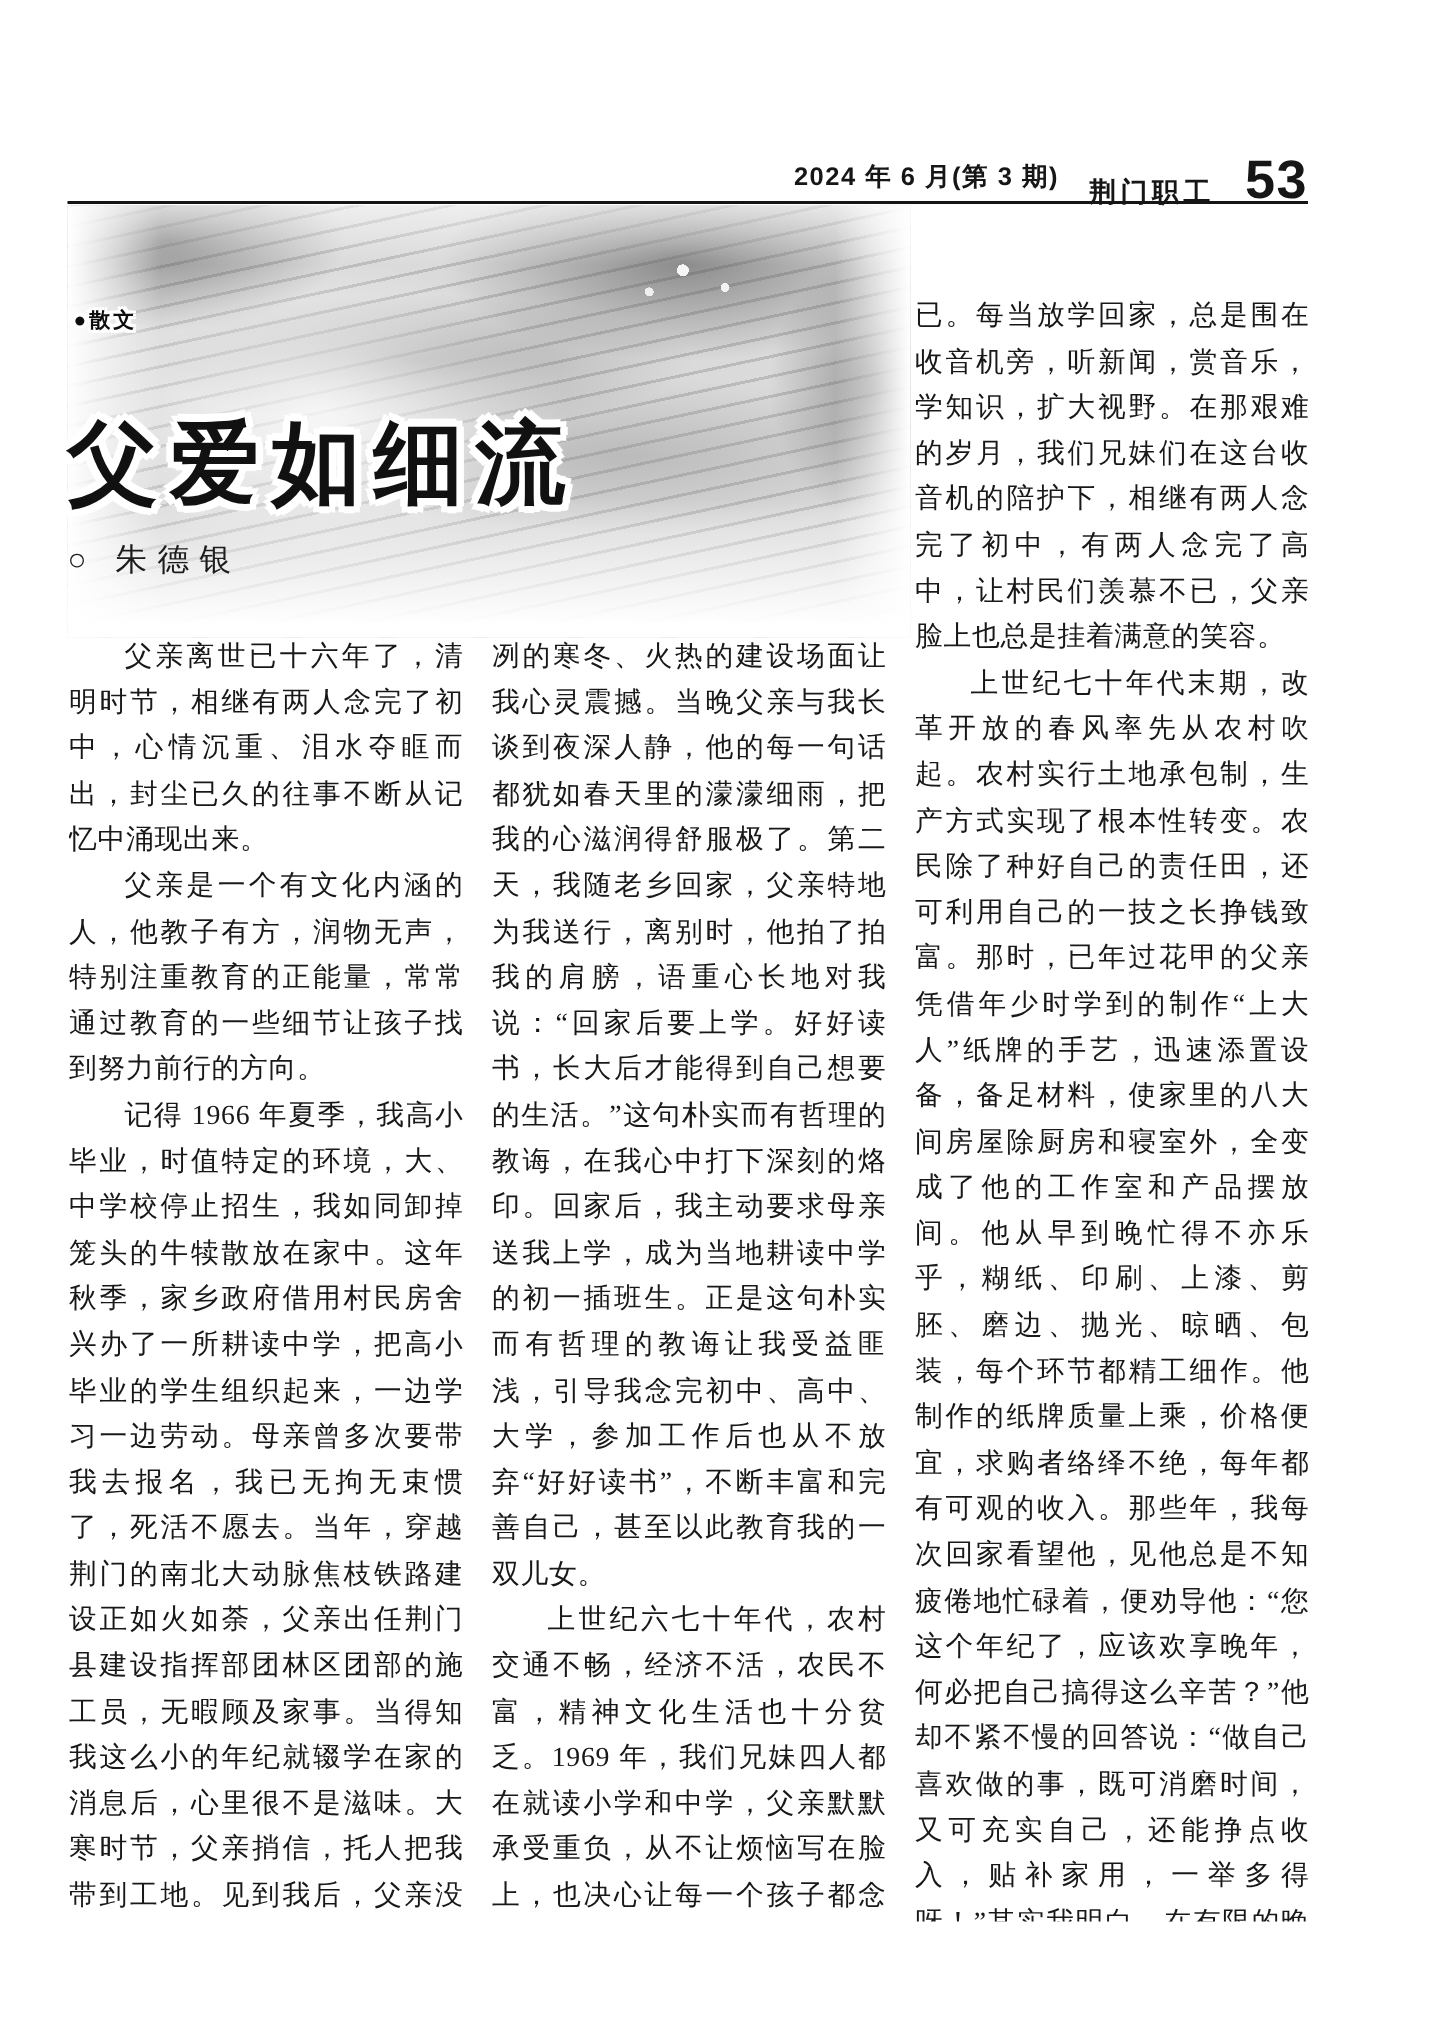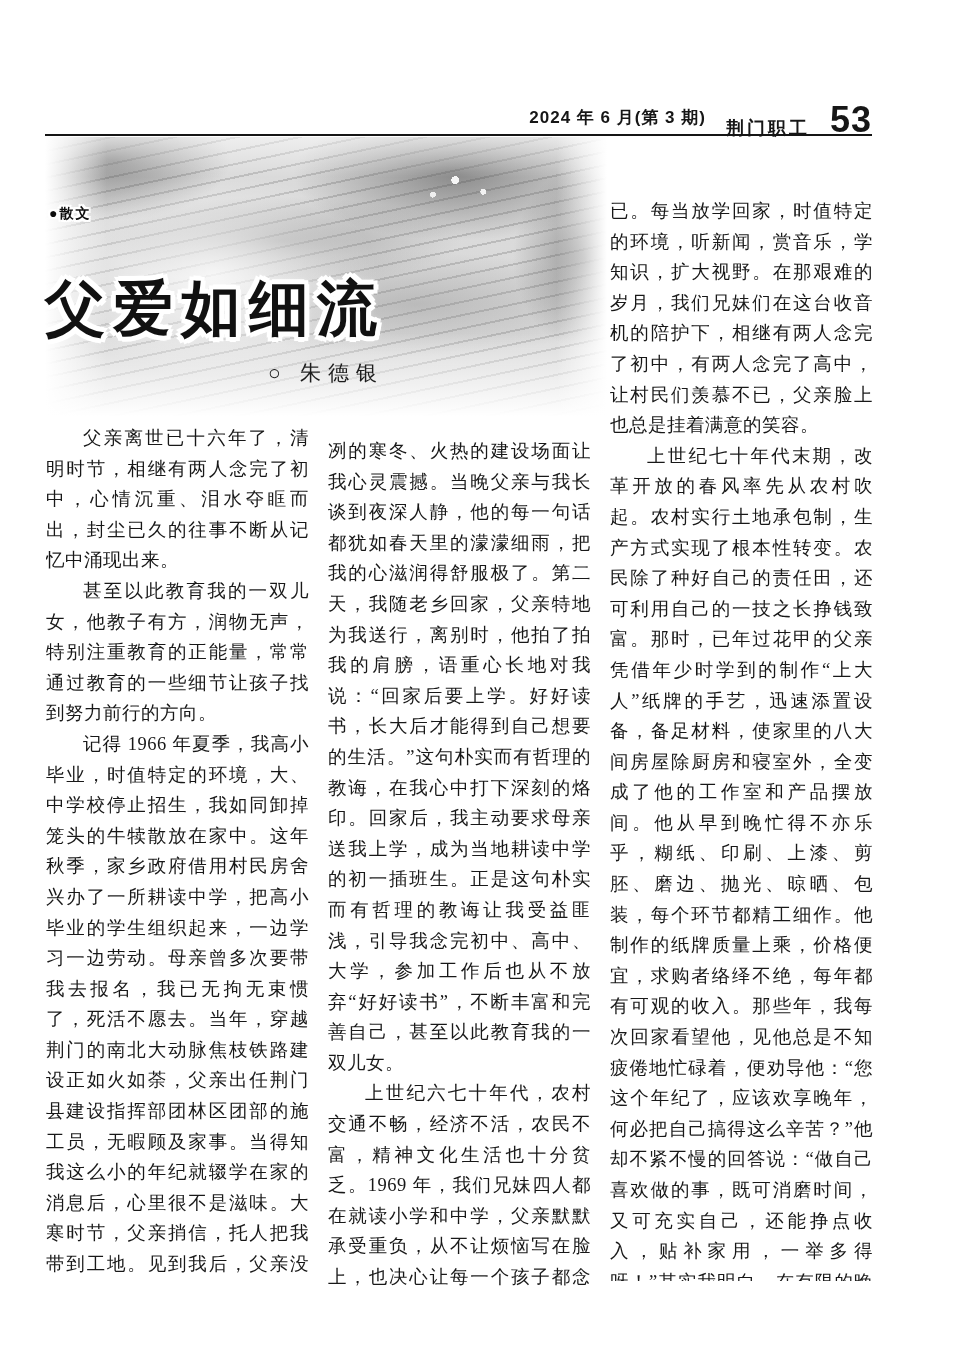--- a/index.html
+++ b/index.html
@@ -83,41 +83,40 @@
     letter-spacing: 8px;
     color: #111111;
     text-shadow:
       -4px -4px 0 #fff, 4px -4px 0 #fff, -4px 4px 0 #fff, 4px 4px 0 #fff,
       0 -5px 0 #fff, 0 5px 0 #fff, -5px 0 0 #fff, 5px 0 0 #fff,
       0 0 8px #fff;
   }
   .author {
     position: absolute;
     top: 222px; left: 0; width: 100%;
-    text-align: center;
     font-size: 21px;
     letter-spacing: 7px;
     color: #1c1c1c;
   }
 
   
   .col {
     position: absolute;
     width: 263px;
     text-align: justify;
     font-size: 18.5px;
     line-height: 30.6px;
     letter-spacing: 0.5px;
     color: #181818;
     overflow: hidden;
   }
   .col p { margin: 0; }
   .col p.indent { text-indent: 2em; }
   .col1 { top: 423px; left: 46px;  height: 850px; }
-  .col2 { top: 436px; left: 328px; height: 850px; }
+  .col2 { top: 423px; left: 328px; height: 850px; }
   .col3 { top: 196px; left: 610px; height: 1085px; }
 </style>
 </head>
 <body>
 
 <div class="page">
 
   <header class="header">
     <span class="issue">2024 年 6 月(第 3 期)</span>
     <span class="journal">荆门职工</span>
@@ -127,28 +126,28 @@
   <div class="rule"></div>
 
   <div class="hero" aria-label="misty terraced fields with hillside village, grayscale photo">
     <span class="category">●散文</span>
     <h1 class="title">父爱如细流</h1>
     <div class="author">○ 朱德银</div>
   </div>
 
   <section class="col col1">
     <p class="indent">父亲离世已十六年了，清明时节，相继有两人念完了初中，心情沉重、泪水夺眶而出，封尘已久的往事不断从记忆中涌现出来。</p>
-    <p class="indent">甚至以此教育我的一双儿女，他教子有方，润物无声，特别注重教育的正能量，常常通过教育的一些细节让孩子找到努力前行的方向。</p>
+    <p class="indent">父亲是一个有文化内涵的人，他教子有方，润物无声，特别注重教育的正能量，常常通过教育的一些细节让孩子找到努力前行的方向。</p>
     <p class="indent">记得 1966 年夏季，我高小毕业，时值特定的环境，大、中学校停止招生，我如同卸掉笼头的牛犊散放在家中。这年秋季，家乡政府借用村民房舍兴办了一所耕读中学，把高小毕业的学生组织起来，一边学习一边劳动。母亲曾多次要带我去报名，我已无拘无束惯了，死活不愿去。当年，穿越荆门的南北大动脉焦枝铁路建设正如火如荼，父亲出任荆门县建设指挥部团林区团部的施工员，无暇顾及家事。当得知我这么小的年纪就辍学在家的消息后，心里很不是滋味。大寒时节，父亲捎信，托人把我带到工地。见到我后，父亲没训斥我，而是把我带到建设现场感受劳动的气氛。当时，天气很冷，工地旁池塘里的水结了厚厚的冰，落尽叶子的杨柳枝条倔强地在寒风中摇晃。我随父亲来到铁路施工现场，只见红旗迎风飘扬，震耳的号子声、吆喝声此起彼伏，劳动者的热情温暖了凛</p>
   </section>
 
   <section class="col col2">
     <p>冽的寒冬、火热的建设场面让我心灵震撼。当晚父亲与我长谈到夜深人静，他的每一句话都犹如春天里的濛濛细雨，把我的心滋润得舒服极了。第二天，我随老乡回家，父亲特地为我送行，离别时，他拍了拍我的肩膀，语重心长地对我说：“回家后要上学。好好读书，长大后才能得到自己想要的生活。”这句朴实而有哲理的教诲，在我心中打下深刻的烙印。回家后，我主动要求母亲送我上学，成为当地耕读中学的初一插班生。正是这句朴实而有哲理的教诲让我受益匪浅，引导我念完初中、高中、大学，参加工作后也从不放弃“好好读书”，不断丰富和完善自己，甚至以此教育我的一双儿女。</p>
     <p class="indent">上世纪六七十年代，农村交通不畅，经济不活，农民不富，精神文化生活也十分贫乏。1969 年，我们兄妹四人都在就读小学和中学，父亲默默承受重负，从不让烦恼写在脸上，也决心让每一个孩子都念完初中或高中。为了改善我们的成长环境，他与母亲商量，掏出家中全部积蓄，到百里开外的沙市购回一台上海红旗牌收音机。这是当时国货精品、有短波、中波和长波，信号清晰，节目丰富。家里有了会讲会唱的收音机，我们兄弟姐妹高兴不</p>
   </section>
 
   <section class="col col3">
-    <p>已。每当放学回家，时值特定的环境，听新闻，赏音乐，学知识，扩大视野。在那艰难的岁月，我们兄妹们在这台收音机的陪护下，相继有两人念完了初中，有两人念完了高中，让村民们羡慕不已，父亲脸上也总是挂着满意的笑容。</p>
+    <p>已。每当放学回家，总是围在收音机旁，听新闻，赏音乐，学知识，扩大视野。在那艰难的岁月，我们兄妹们在这台收音机的陪护下，相继有两人念完了初中，有两人念完了高中，让村民们羡慕不已，父亲脸上也总是挂着满意的笑容。</p>
     <p class="indent">上世纪七十年代末期，改革开放的春风率先从农村吹起。农村实行土地承包制，生产方式实现了根本性转变。农民除了种好自己的责任田，还可利用自己的一技之长挣钱致富。那时，已年过花甲的父亲凭借年少时学到的制作“上大人”纸牌的手艺，迅速添置设备，备足材料，使家里的八大间房屋除厨房和寝室外，全变成了他的工作室和产品摆放间。他从早到晚忙得不亦乐乎，糊纸、印刷、上漆、剪胚、磨边、抛光、晾晒、包装，每个环节都精工细作。他制作的纸牌质量上乘，价格便宜，求购者络绎不绝，每年都有可观的收入。那些年，我每次回家看望他，见他总是不知疲倦地忙碌着，便劝导他：“您这个年纪了，应该欢享晚年，何必把自己搞得这么辛苦？”他却不紧不慢的回答说：“做自己喜欢做的事，既可消磨时间，又可充实自己，还能挣点收入，贴补家用，一举多得呀！”其实我明白，在有限的晚年中，利用自己的一技之长，为后辈们创造点财富才是父亲的真正本意。</p>
 
   </section>
 
 </div>
 
 </body></html>

